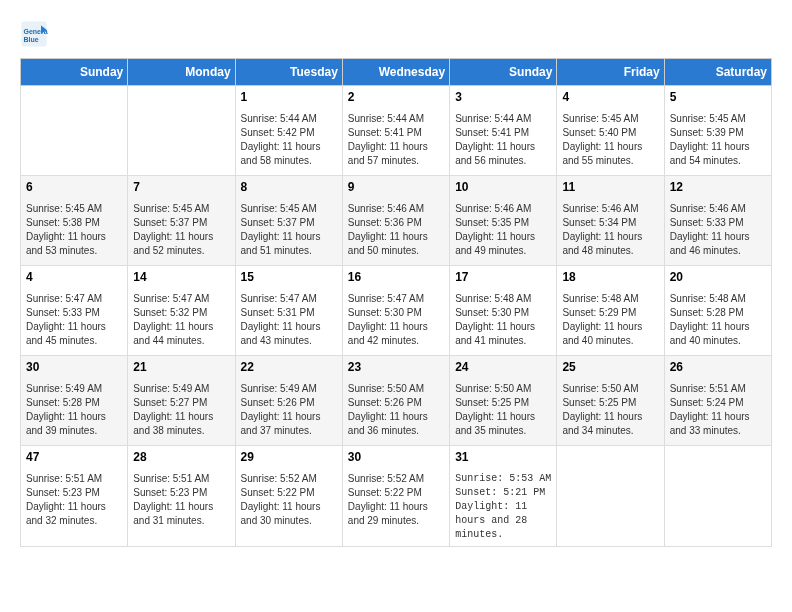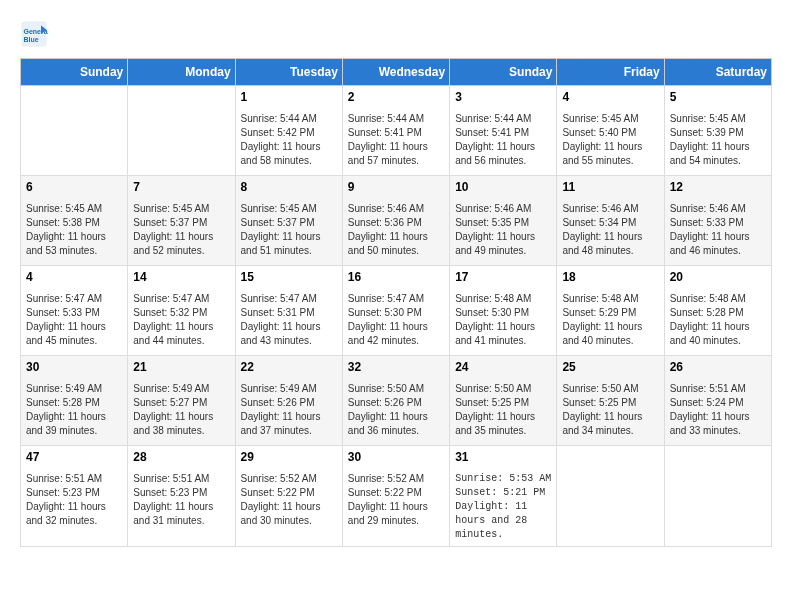--- a/index.html
+++ b/index.html
@@ -258,21 +258,21 @@
 Sunset: 5:27 PM
 Daylight: 11 hours and 38 minutes.</div>
         </td>
         <td>
           <span class="day-num">22</span>
           <div class="day-info" style="white-space: pre-line;">Sunrise: 5:49 AM
 Sunset: 5:26 PM
 Daylight: 11 hours and 37 minutes.</div>
         </td>
         <td>
-          <span class="day-num">32</span>
+          <span class="day-num">23</span>
           <div class="day-info" style="white-space: pre-line;">Sunrise: 5:50 AM
 Sunset: 5:26 PM
 Daylight: 11 hours and 36 minutes.</div>
         </td>
         <td>
           <span class="day-num">24</span>
           <div class="day-info" style="white-space: pre-line;">Sunrise: 5:50 AM
 Sunset: 5:25 PM
 Daylight: 11 hours and 35 minutes.</div>
         </td>

